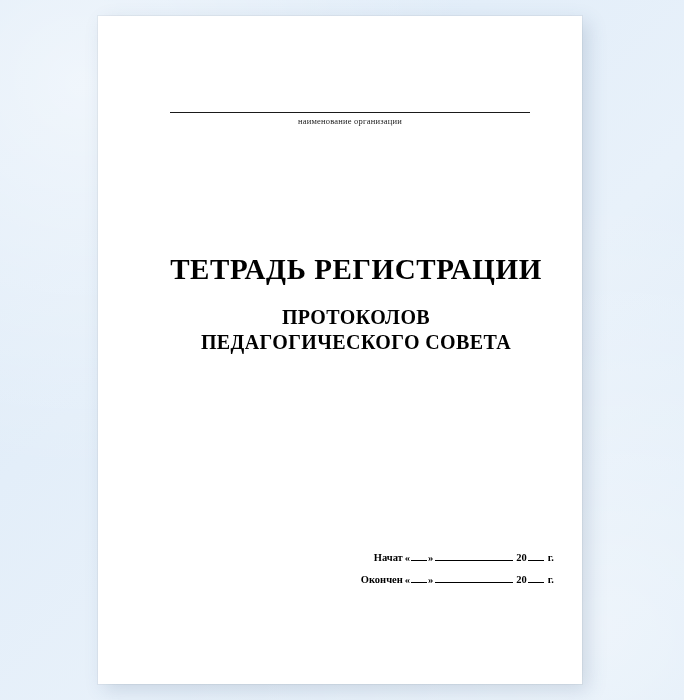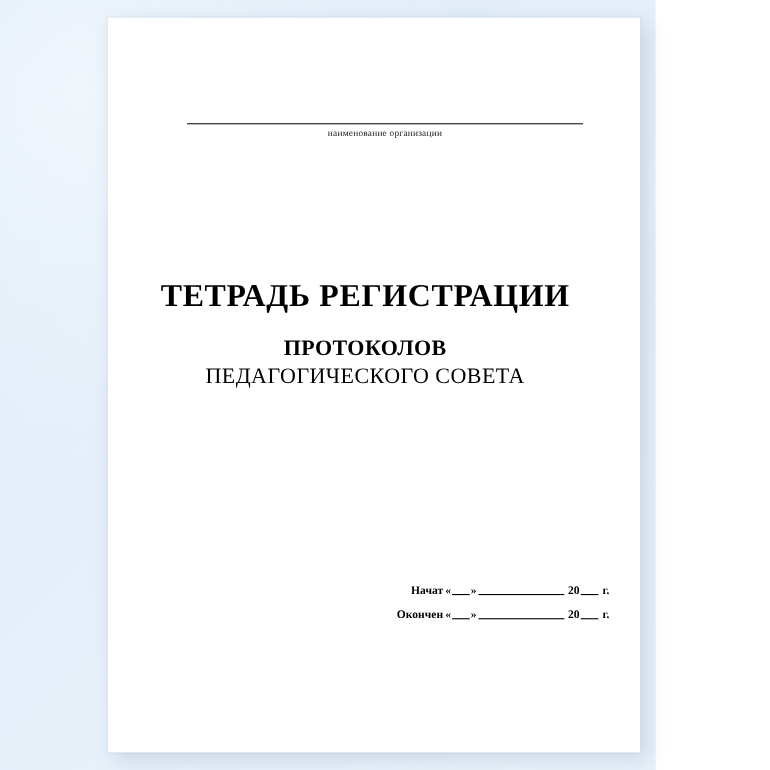--- a/index.html
+++ b/index.html
@@ -8,21 +8,21 @@
   }
   body {
     width: 700px;
     height: 700px;
     overflow: hidden;
     font-family: "Liberation Serif", serif;
     background: #ffffff;
   }
   .scene {
     position: relative;
-    width: 596px;
+    width: 684px;
     height: 700px;
     background: linear-gradient(135deg, #dbe9f7 0%, #e3eef9 35%, #e8f1fa 60%, #dceaf7 100%);
   }
   
   .scene::before {
     content: "";
     position: absolute;
     inset: 0;
     background:
       radial-gradient(circle at 12% 12%, rgba(255,255,255,0.55), rgba(255,255,255,0) 45%),
@@ -63,21 +63,21 @@
     margin-top: 3px;
     font-size: 8.5px;
     letter-spacing: 0.2px;
     color: #1a1a1a;
     font-family: "Liberation Serif", serif;
   }
 
   
   .title-block {
     position: absolute;
-    left: 20px;
+    left: 44px;
     top: 238px;
     width: 428px;
     text-align: center;
     color: #000000;
   }
   .title-main {
     font-size: 29px;
     font-weight: bold;
     letter-spacing: 0.6px;
     line-height: 1.1;
@@ -86,30 +86,30 @@
   .title-sub1 {
     margin-top: 20px;
     font-size: 20px;
     font-weight: bold;
     letter-spacing: 0.4px;
     line-height: 1.15;
   }
   .title-sub2 {
     margin-top: 2px;
     font-size: 20px;
-    font-weight: normal;
+    font-weight: bold;
     letter-spacing: 0.4px;
     line-height: 1.15;
   }
 
   
   .footer-block {
     position: absolute;
     left: 240px;
-    top: 516px;
+    top: 536px;
     width: 216px;
     font-size: 10.5px;
     font-weight: bold;
     color: #000000;
     font-family: Liberation Serif, serif;
   }
   .footer-row {
     display: flex;
     align-items: flex-end;
     justify-content: flex-end;

